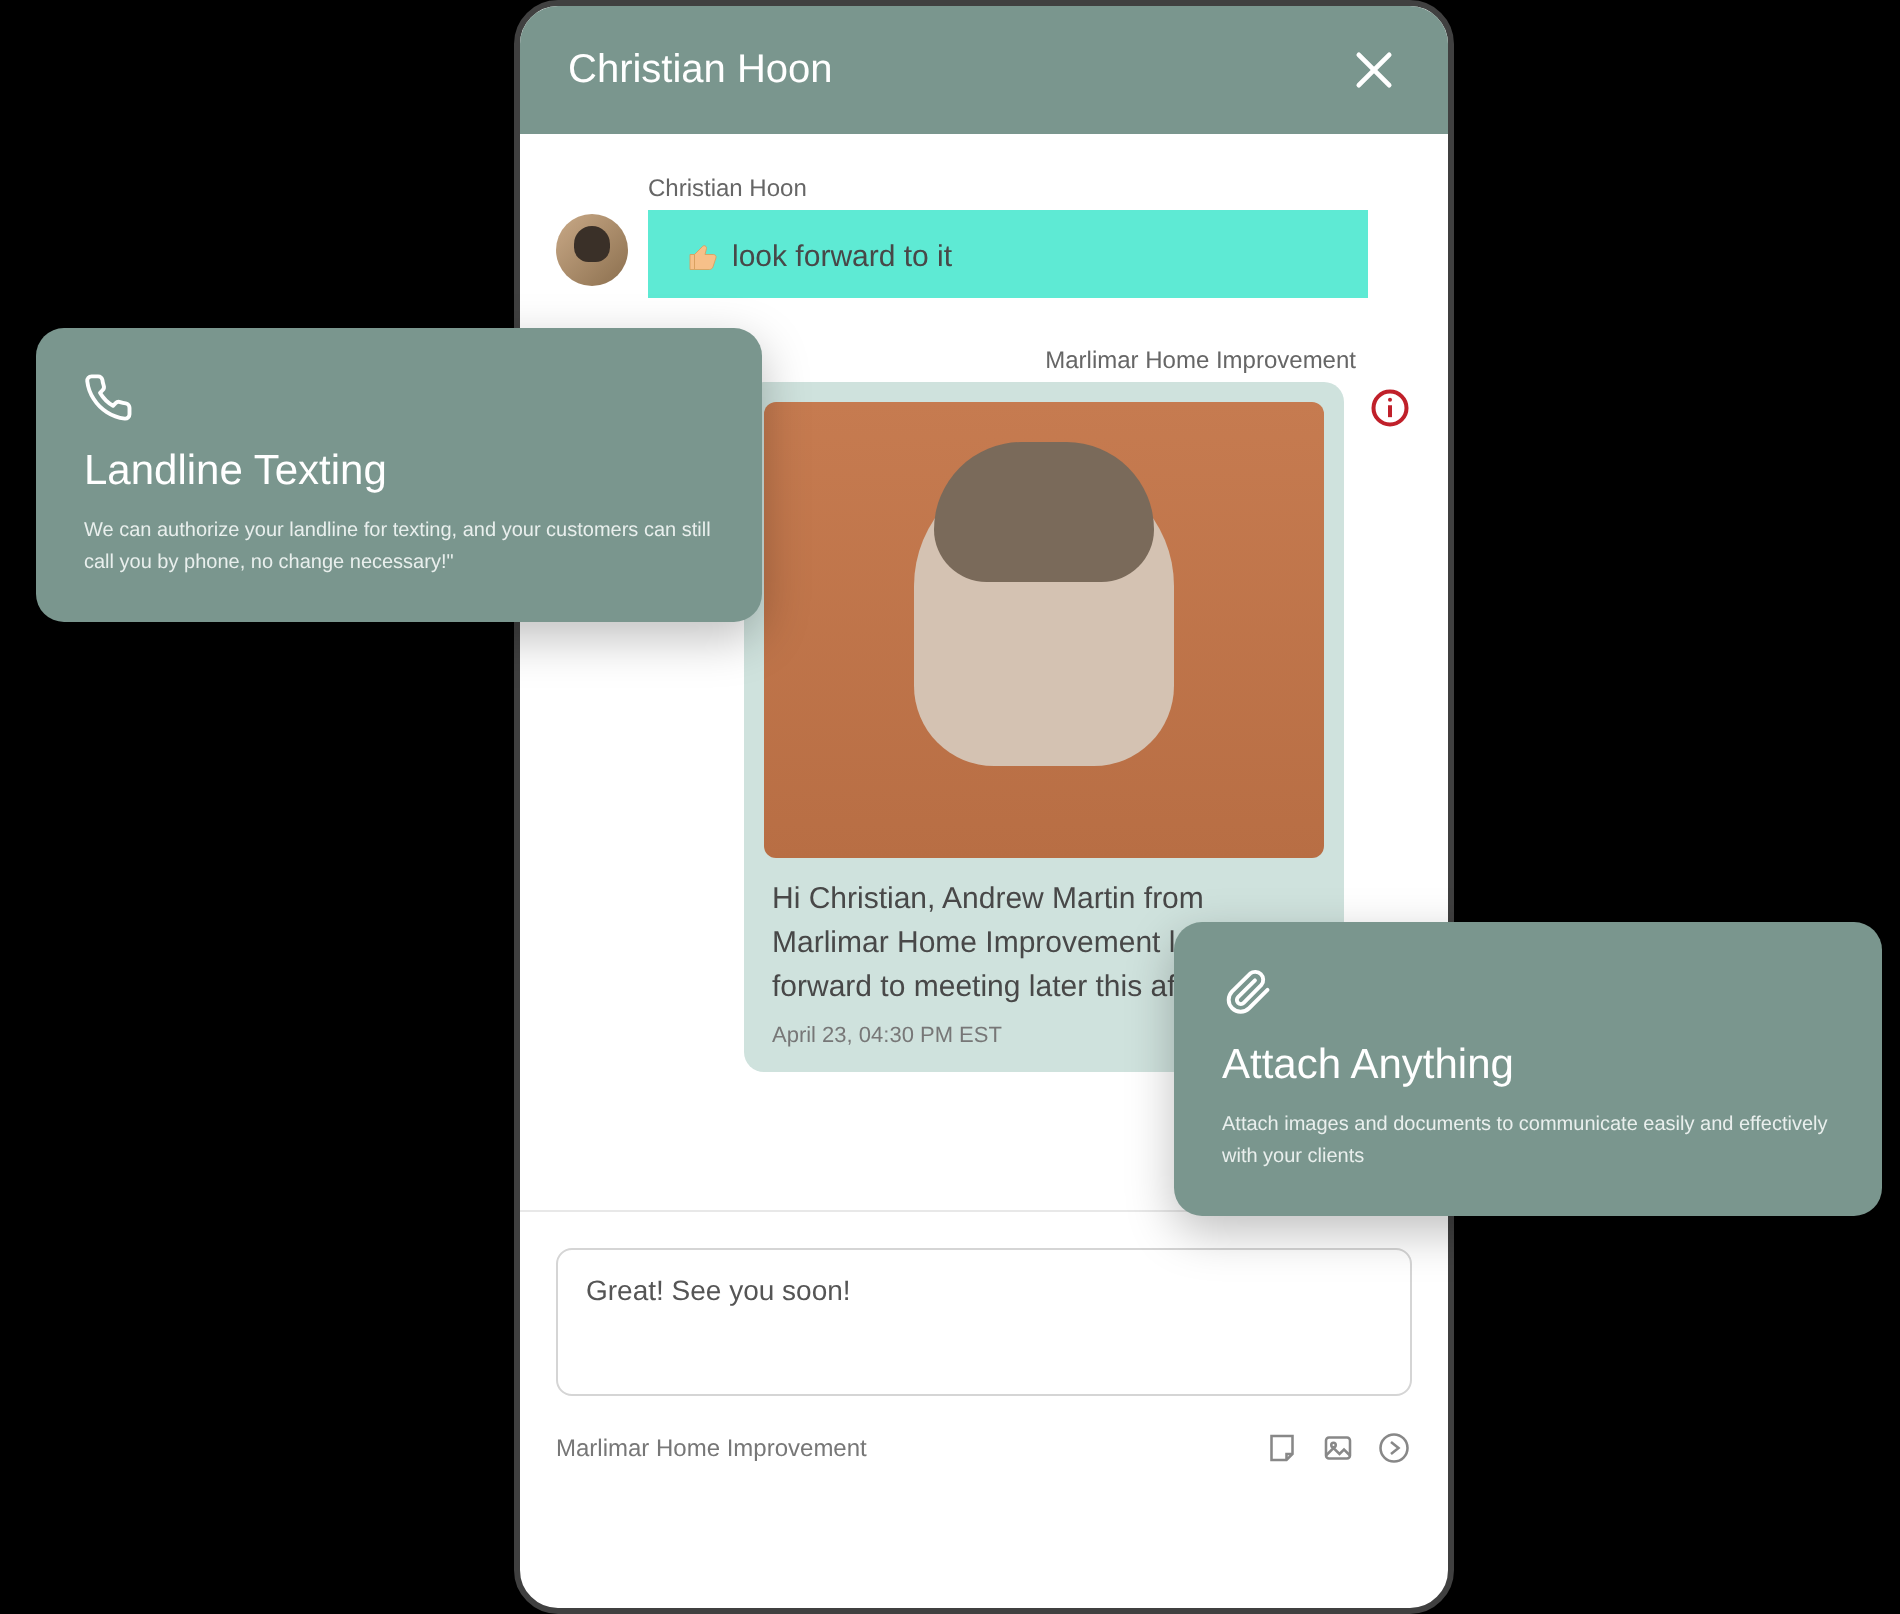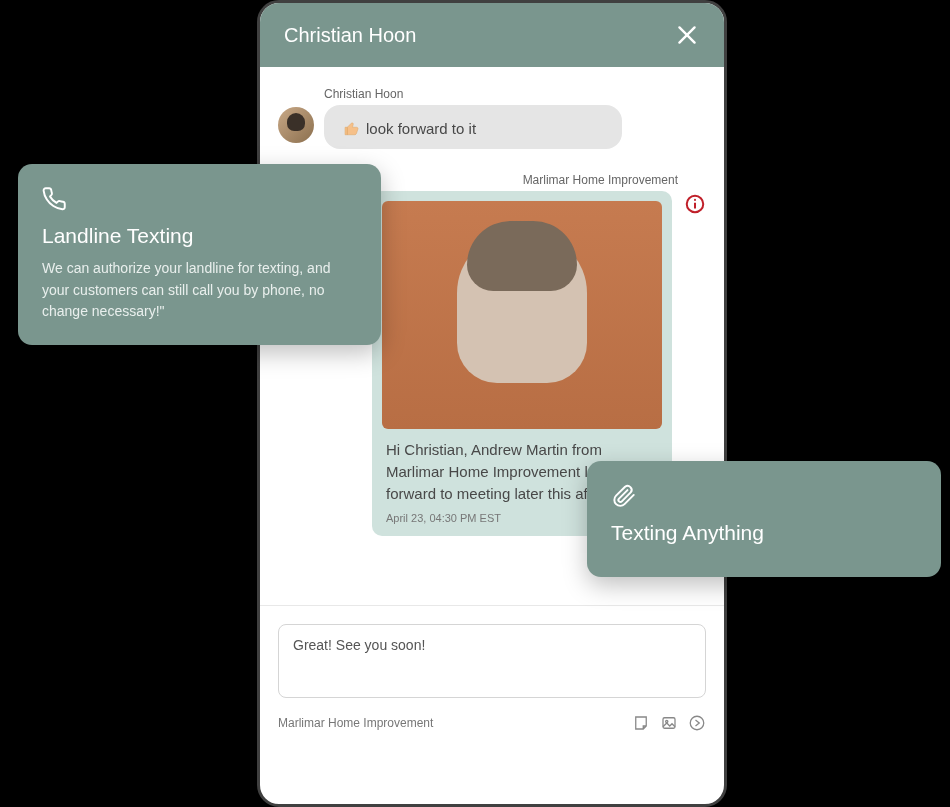--- a/index.html
+++ b/index.html
@@ -73,24 +73,24 @@
   }
   .avatar::after {
     content:"";
     position:absolute;
     left:9px; top:6px;
     width:18px; height:18px;
     background:#3a3028;
     border-radius:50% 50% 40% 40%;
   }
   .bubble-in {
-    background: #e5e5e5;
-    border-radius: 16px;
+    background: #5eead4;
+    border-radius: 0;
     padding: 14px 18px 12px;
-    width: 298px;
+    width: 360px;
   }
   .bubble-in-text {
     font-size: 15px;
     color: #484848;
     display: flex;
     align-items: center;
     gap: 6px;
   }
   .thumbs {
     width: 18px; height: 18px;
@@ -254,21 +254,21 @@
     margin-bottom: 12px;
   }
   .promo-icon svg { stroke: #fff; }
   .promo-title {
     font-size: 21px;
     font-weight: 500;
     margin-bottom: 10px;
     color: #fff;
   }
   .promo-body {
-    font-size: 14px;
+    font-size: 10px;
     line-height: 1.55;
     color: #e9efed;
   }
 </style>
 </head>
 <body>
 
 <div class="chat-window">
   <div class="chat-header">
     <div class="chat-header-title">Christian Hoon</div>
@@ -354,14 +354,15 @@
   <div class="promo-title">Landline Texting</div>
   <div class="promo-body">We  can authorize your landline for texting, and your customers can still call you by phone, no change necessary!"</div>
 </div>
 
 <div class="promo-card promo-attach">
   <div class="promo-icon">
     <svg viewBox="0 0 24 24" fill="none" stroke-width="1.8" stroke-linecap="round" stroke-linejoin="round">
       <path d="M21 11l-8.5 8.5a5.5 5.5 0 0 1-7.8-7.8L13 3.5a3.7 3.7 0 0 1 5.2 5.2L10 17a1.8 1.8 0 0 1-2.6-2.6l7.8-7.8"></path>
     </svg>
   </div>
-  <div class="promo-title">Texting Anything</div>
+  <div class="promo-title">Attach Anything</div>
+  <div class="promo-body">Attach images and documents to communicate easily and effectively with your clients</div>
 </div>
 
 </body></html>

